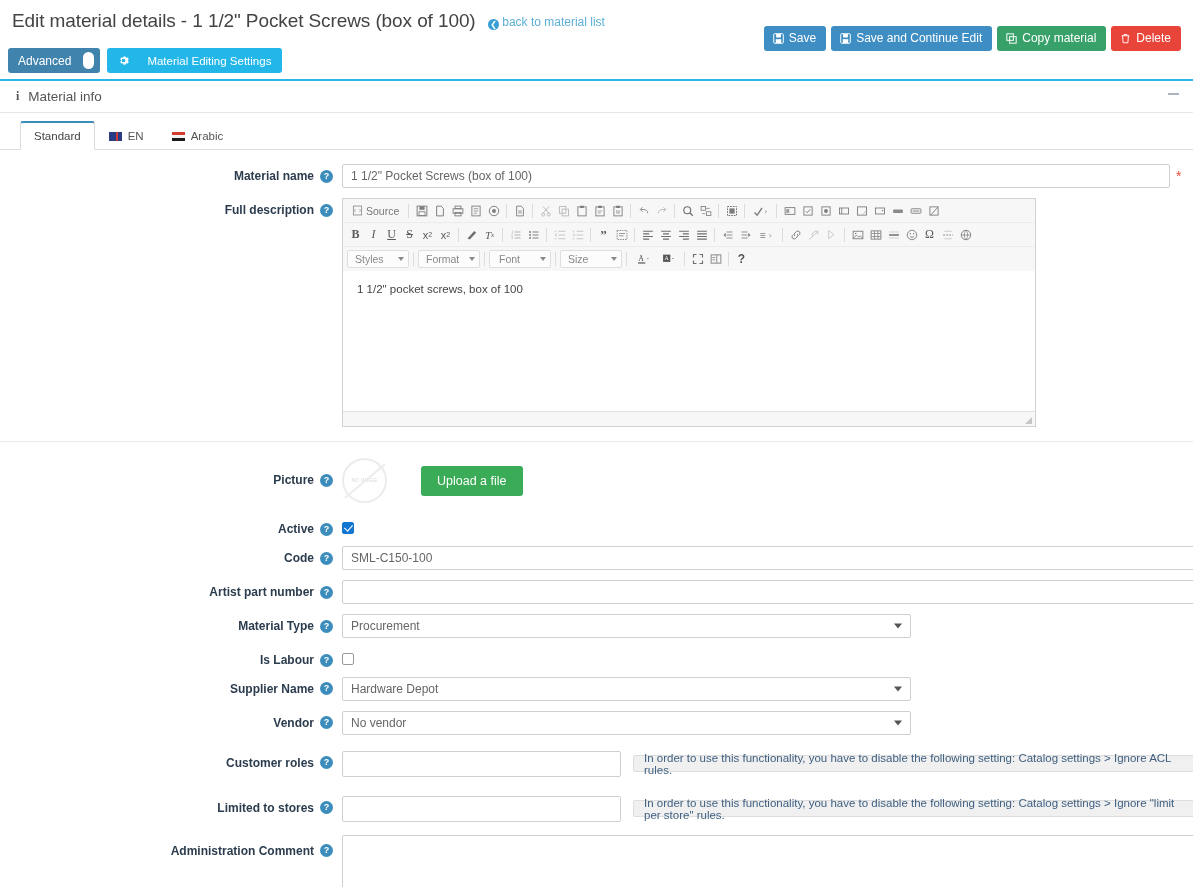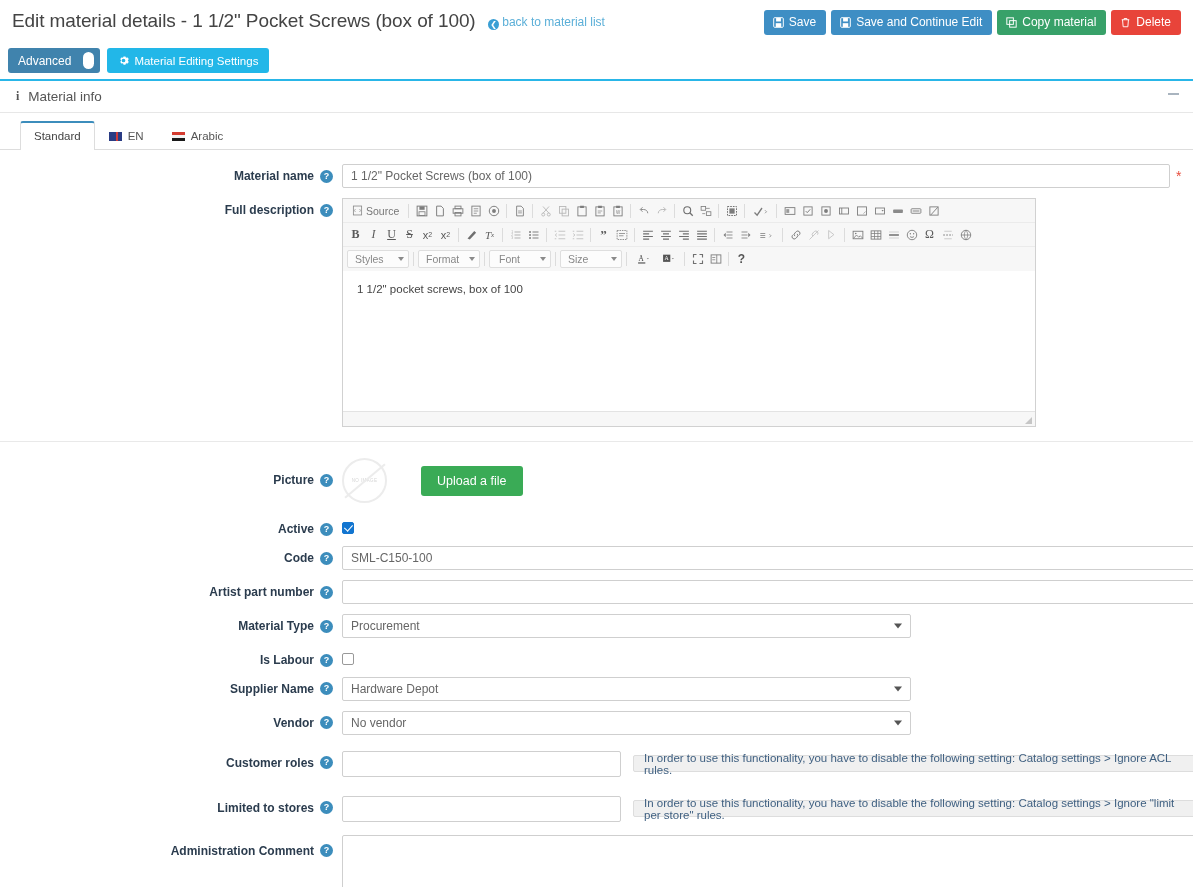--- a/index.html
+++ b/index.html
@@ -47,21 +47,21 @@
     font-size: 8px;
     line-height: 11px;
     text-align: center;
     margin-right: 3px;
     position: relative;
     top: 1px;
   }
 
   .head-actions {
     position: absolute;
-    top: 10px; right: 12px;
+    top: 26px; right: 12px;
     display: flex;
     gap: 5px;
   }
   .btn {
     border: none;
     border-radius: 3px;
     color: #fff;
     font-size: 12px;
     font-family: "Liberation Sans", sans-serif;
     padding: 5px 10px 6px 9px;
@@ -106,21 +106,21 @@
     background: #fff;
   }
   .btn-cyan {
     background: #22b7e8;
     border-radius: 3px;
     height: 25px;
     color: #fff;
     font-size: 11.5px;
     display: inline-flex;
     align-items: center;
-    gap: 5px;
+    gap: 18px;
     padding: 0 11px;
     cursor: pointer;
   }
 
   .blue-rule {
     height: 2px;
     background: #29b6e8;
     width: 100%;
   }
 

